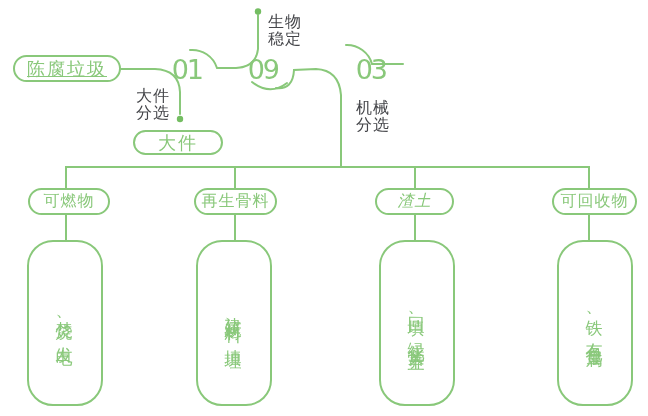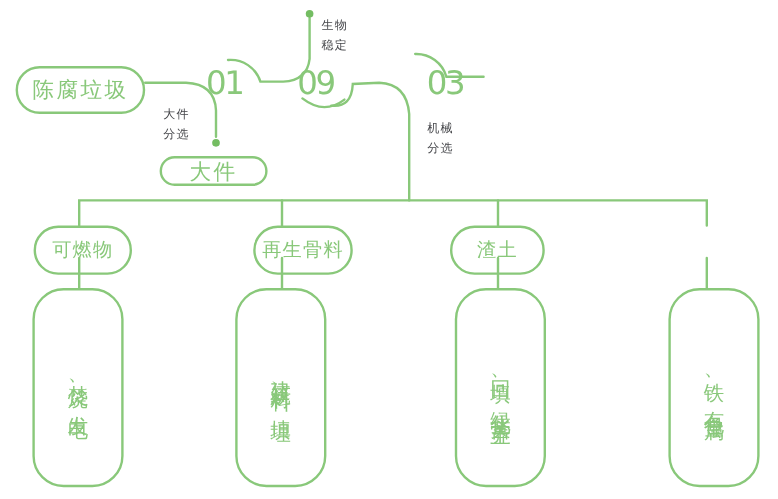--- a/index.html
+++ b/index.html
@@ -8,30 +8,30 @@
     font-family:"DejaVu Sans",sans-serif;
   }
   .stage svg{position:absolute;left:0;top:0;}
   .pill{
     position:absolute;box-sizing:border-box;
     border:2px solid var(--green);border-radius:999px;
     display:flex;align-items:center;justify-content:center;
     color:var(--green);letter-spacing:2px;
     font-family:"DejaVu Sans",sans-serif;
   }
-  .pill.source{left:13px;top:55px;width:108px;height:40px;font-size:18px;}
+  .pill.source{left:13px;top:55px;width:108px;height:27px;font-size:18px;text-decoration:underline;}
   .pill.bulky{left:133px;top:130px;width:90px;height:25px;font-size:18px;}
-  .pill.cat{top:188px;height:41px;font-size:16px;letter-spacing:1px;}
+  .pill.cat{top:188px;height:27px;font-size:16px;letter-spacing:1px;}
   .num{
     position:absolute;top:56px;width:38px;height:28px;line-height:28px;
     text-align:right;color:var(--green);font-size:27px;letter-spacing:-2px;
     font-family:"DejaVu Sans",sans-serif;
   }
   .steplabel{
-    position:absolute;color:#45464a;font-size:10px;line-height:17px;
+    position:absolute;color:#45464a;font-size:16px;line-height:17px;
     white-space:pre-line;letter-spacing:1px;
     font-family:"DejaVu Sans",sans-serif;
   }
   .vbox{
     position:absolute;top:240px;width:76px;height:166px;box-sizing:border-box;
     border:2px solid var(--green);border-radius:26px;
     display:flex;align-items:center;justify-content:center;
     writing-mode:vertical-rl;text-orientation:upright;
     color:var(--green);font-size:17px;letter-spacing:3px;
     font-family:"DejaVu Sans",sans-serif;
@@ -70,21 +70,22 @@
   <div class="steplabel" style="left:136px;top:87px;">大件
 分选</div>
   <div class="steplabel" style="left:268px;top:13px;">生物
 稳定</div>
   <div class="steplabel" style="left:356px;top:99px;">机械
 分选</div>
 
   <div class="pill bulky">大件</div>
 
   <div class="pill cat" style="left:28px;width:82px;">可燃物</div>
-  <div class="pill cat" style="left:194px;width:83px;margin-left:17px;">再生骨料</div>
-  <div class="pill cat" style="left:375px;width:79px;">渣土</div>
+  <div class="pill cat" style="left:194px;width:83px;">再生骨料</div>
+  <div class="pill cat" style="left:375px;width:79px;font-style:italic;">渣土</div>
+  <div class="pill cat" style="left:552px;width:85px;">可回收物</div>
 
   <div class="vbox" style="left:27px;">焚烧、发电</div>
   <div class="vbox" style="left:196px;">建筑材料、填埋</div>
   <div class="vbox" style="left:379px;">回填、绿化营养土</div>
   <div class="vbox" style="left:557px;">铁、有色金属</div>
 
 </div>
 
 </body></html>

